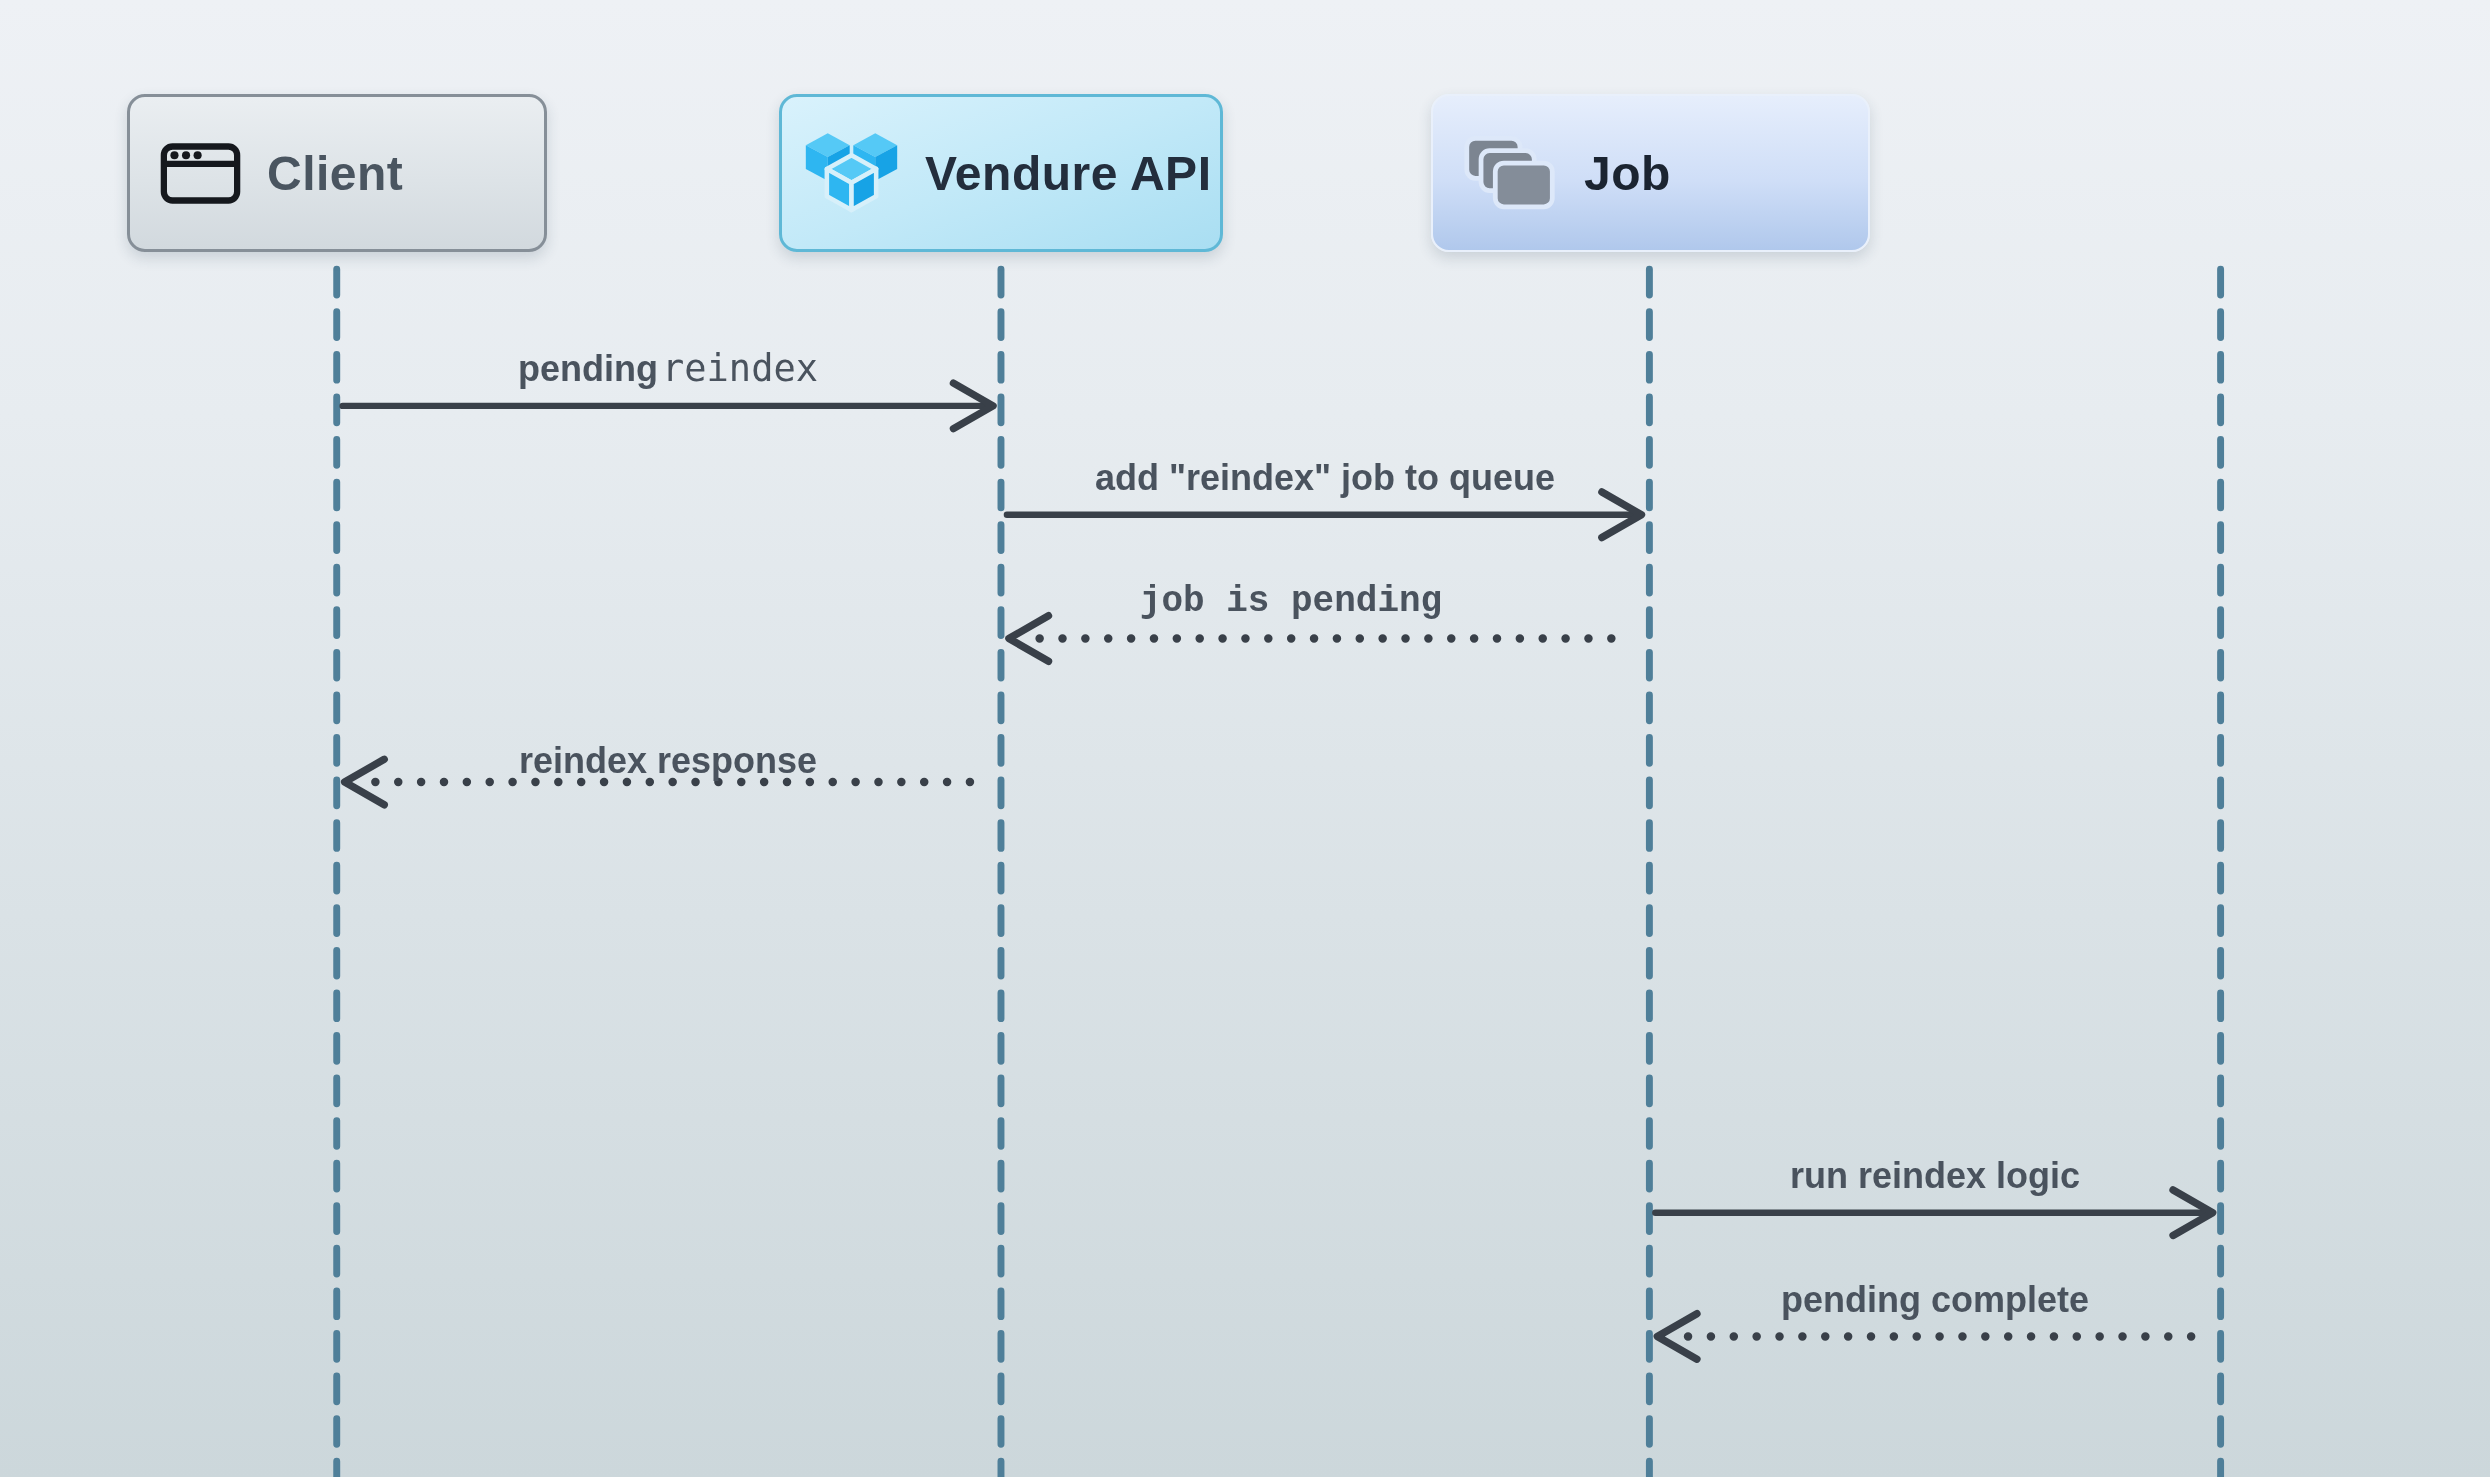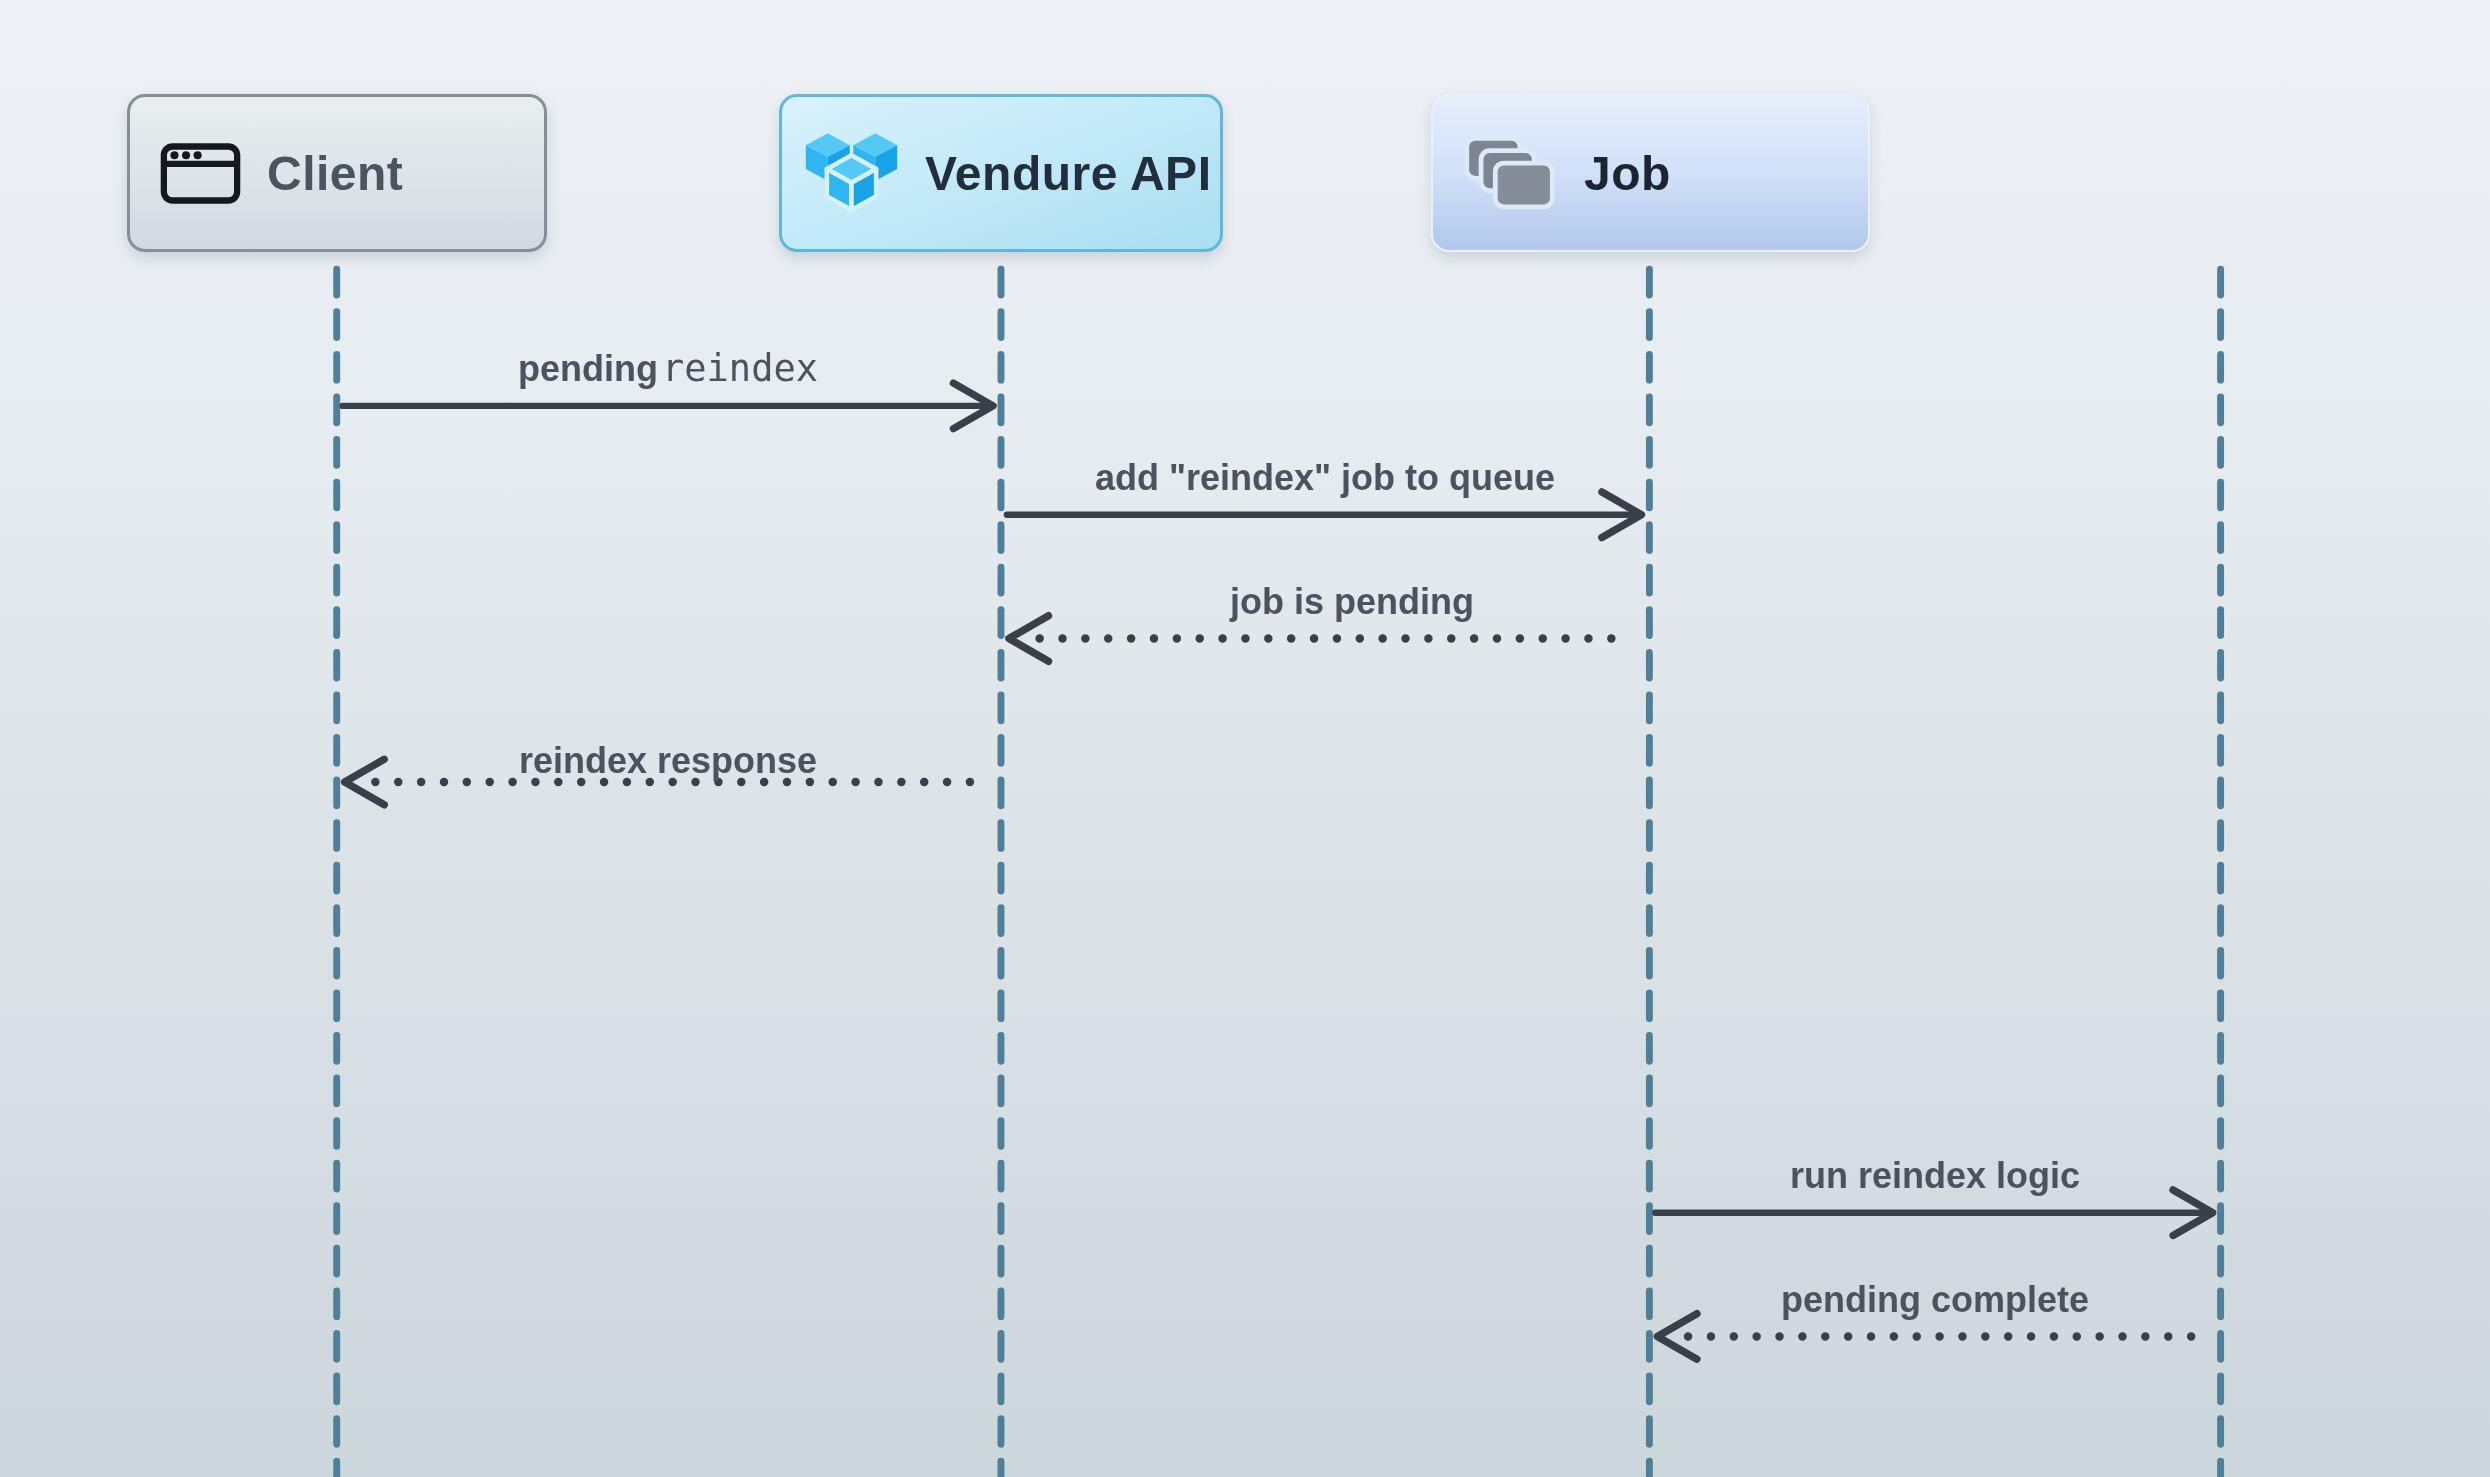--- a/index.html
+++ b/index.html
@@ -157,21 +157,21 @@
     <span class="label">Job</span>
   </div>
 
 
   <div class="msg" style="left:668px; top:348px;">
     <span>pending</span><span class="code">reindex</span>
   </div>
 
   <div class="msg" style="left:1325px; top:457px;">add "reindex" job to queue</div>
 
-  <div class="msg" style="left:1352px; top:581px;">job is pending</div>
+  <div class="msg" style="left:1291px; top:581px;font-family:Liberation Mono, monospace;">job is pending</div>
 
   <div class="msg" style="left:668px; top:740px;">reindex response</div>
 
   <div class="msg" style="left:1935px; top:1155px;">run reindex logic</div>
 
   <div class="msg" style="left:1935px; top:1279px;">pending complete</div>
 
 </div>
 
 

